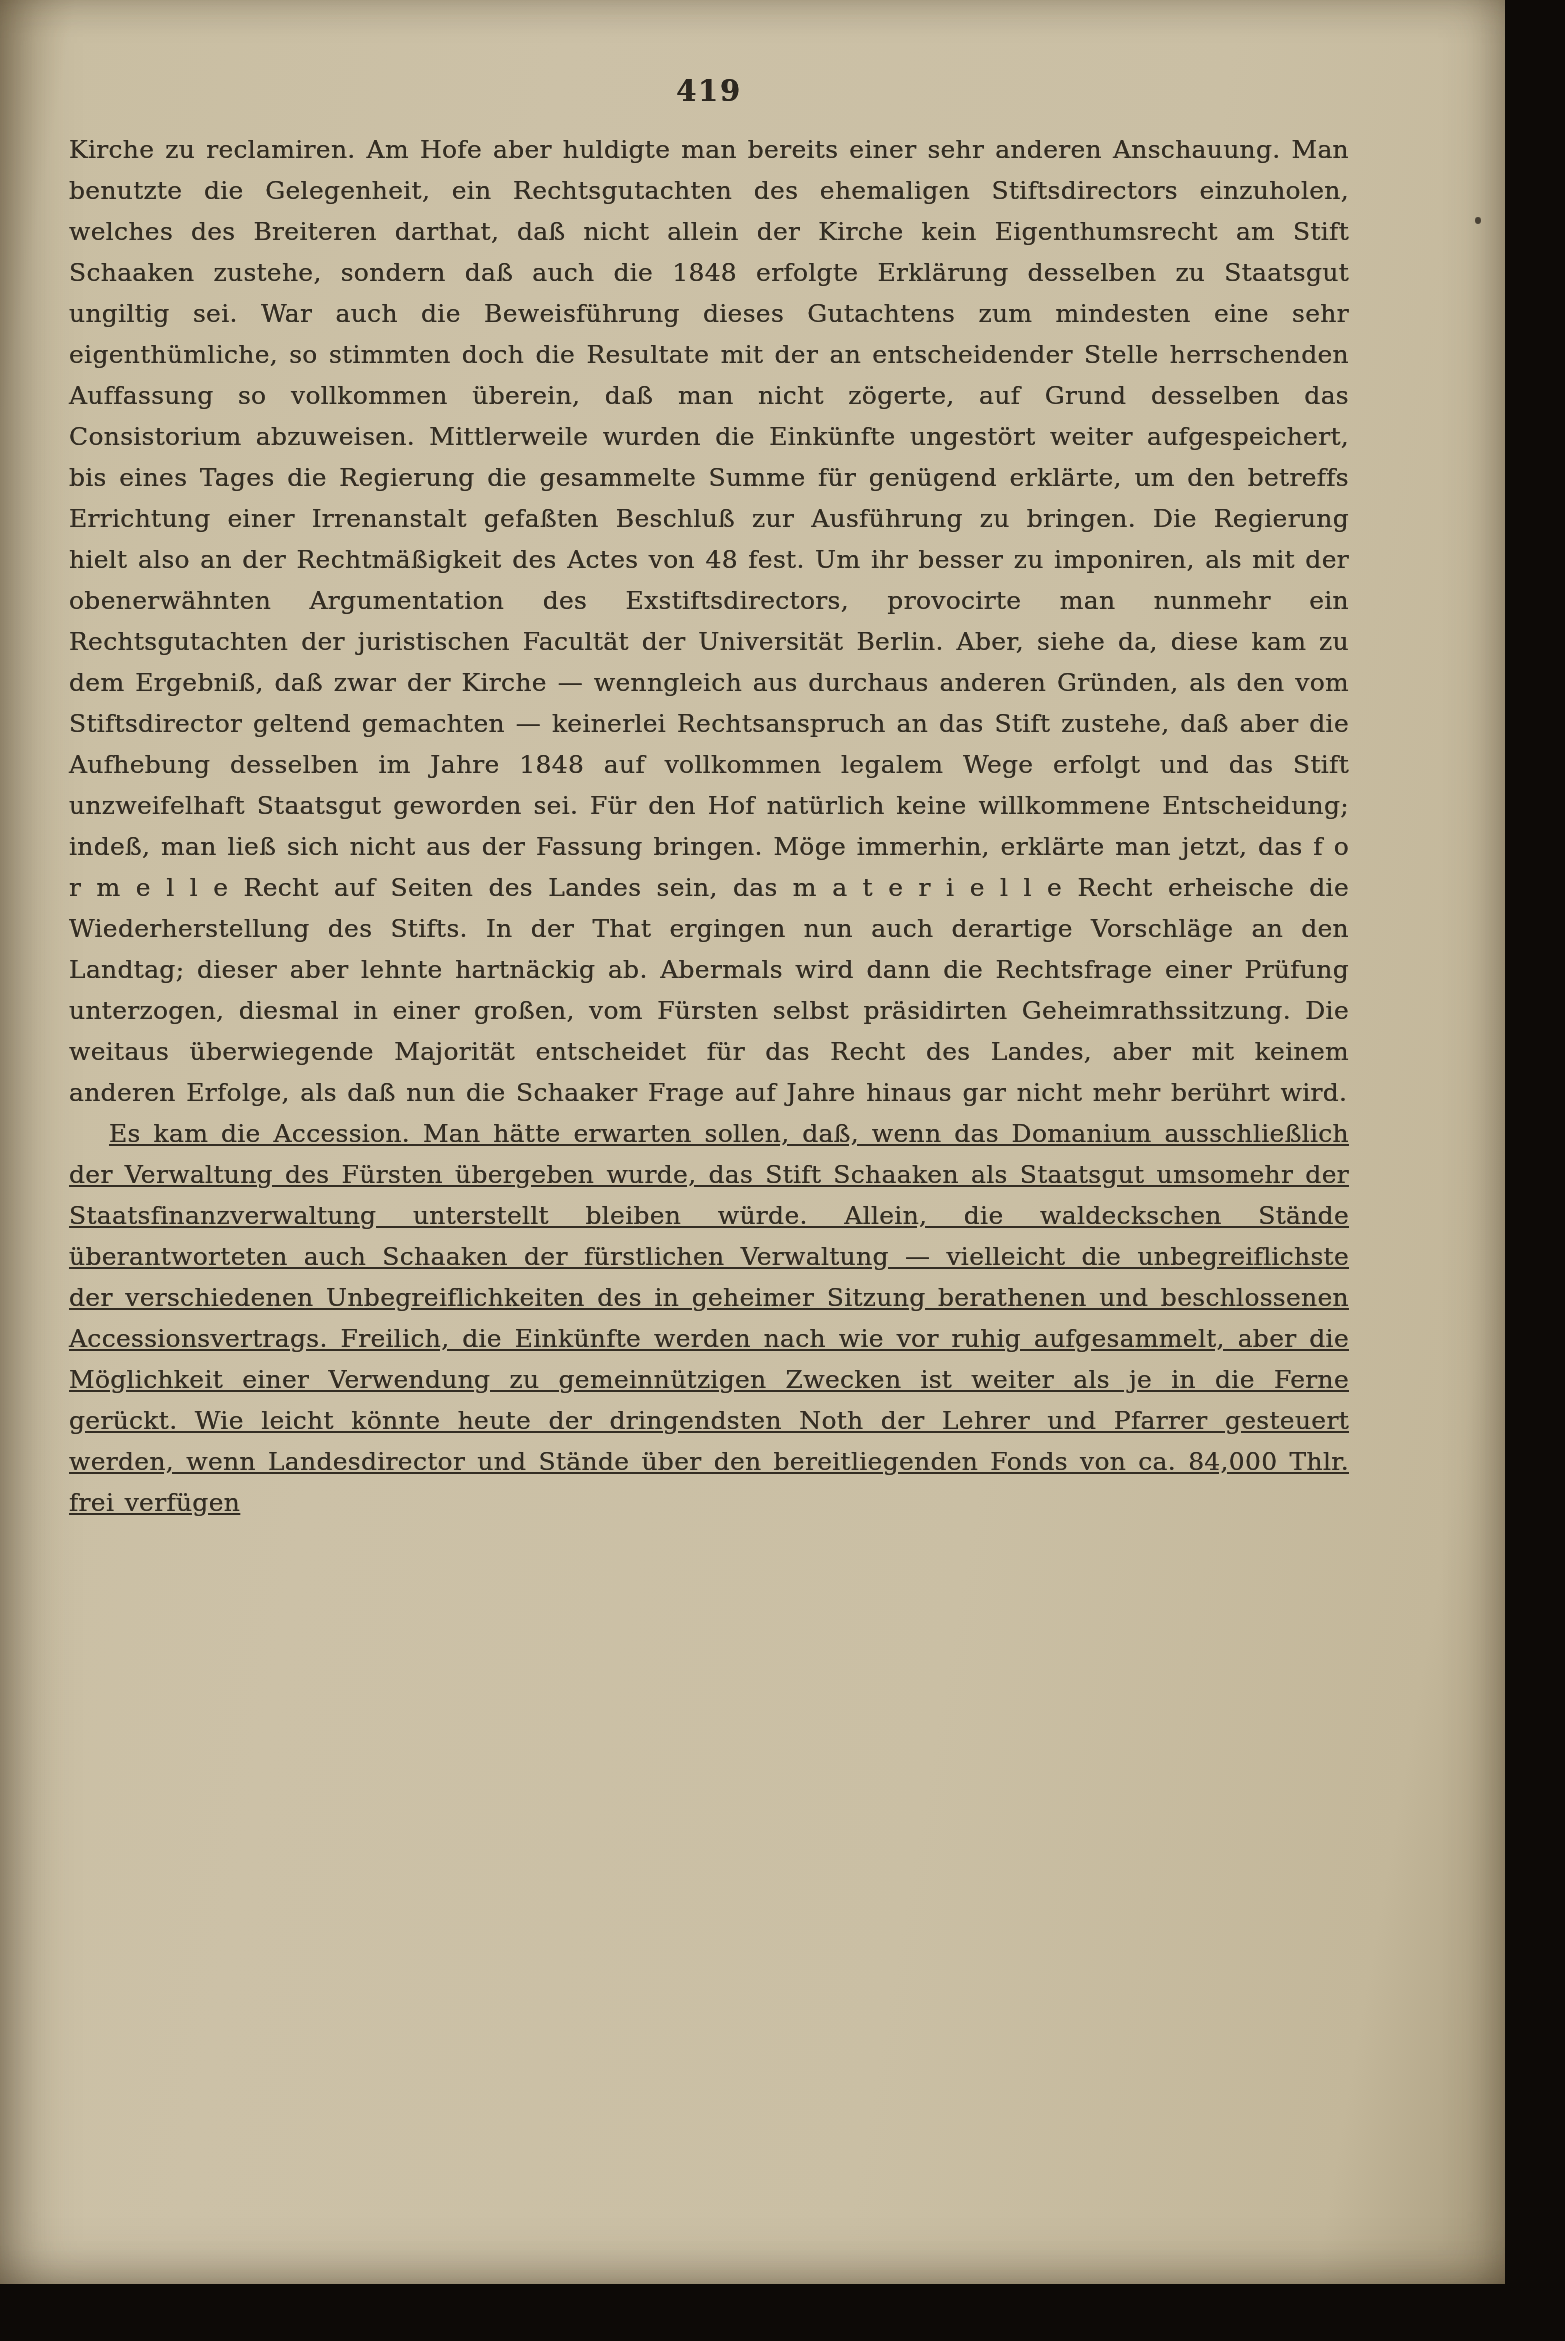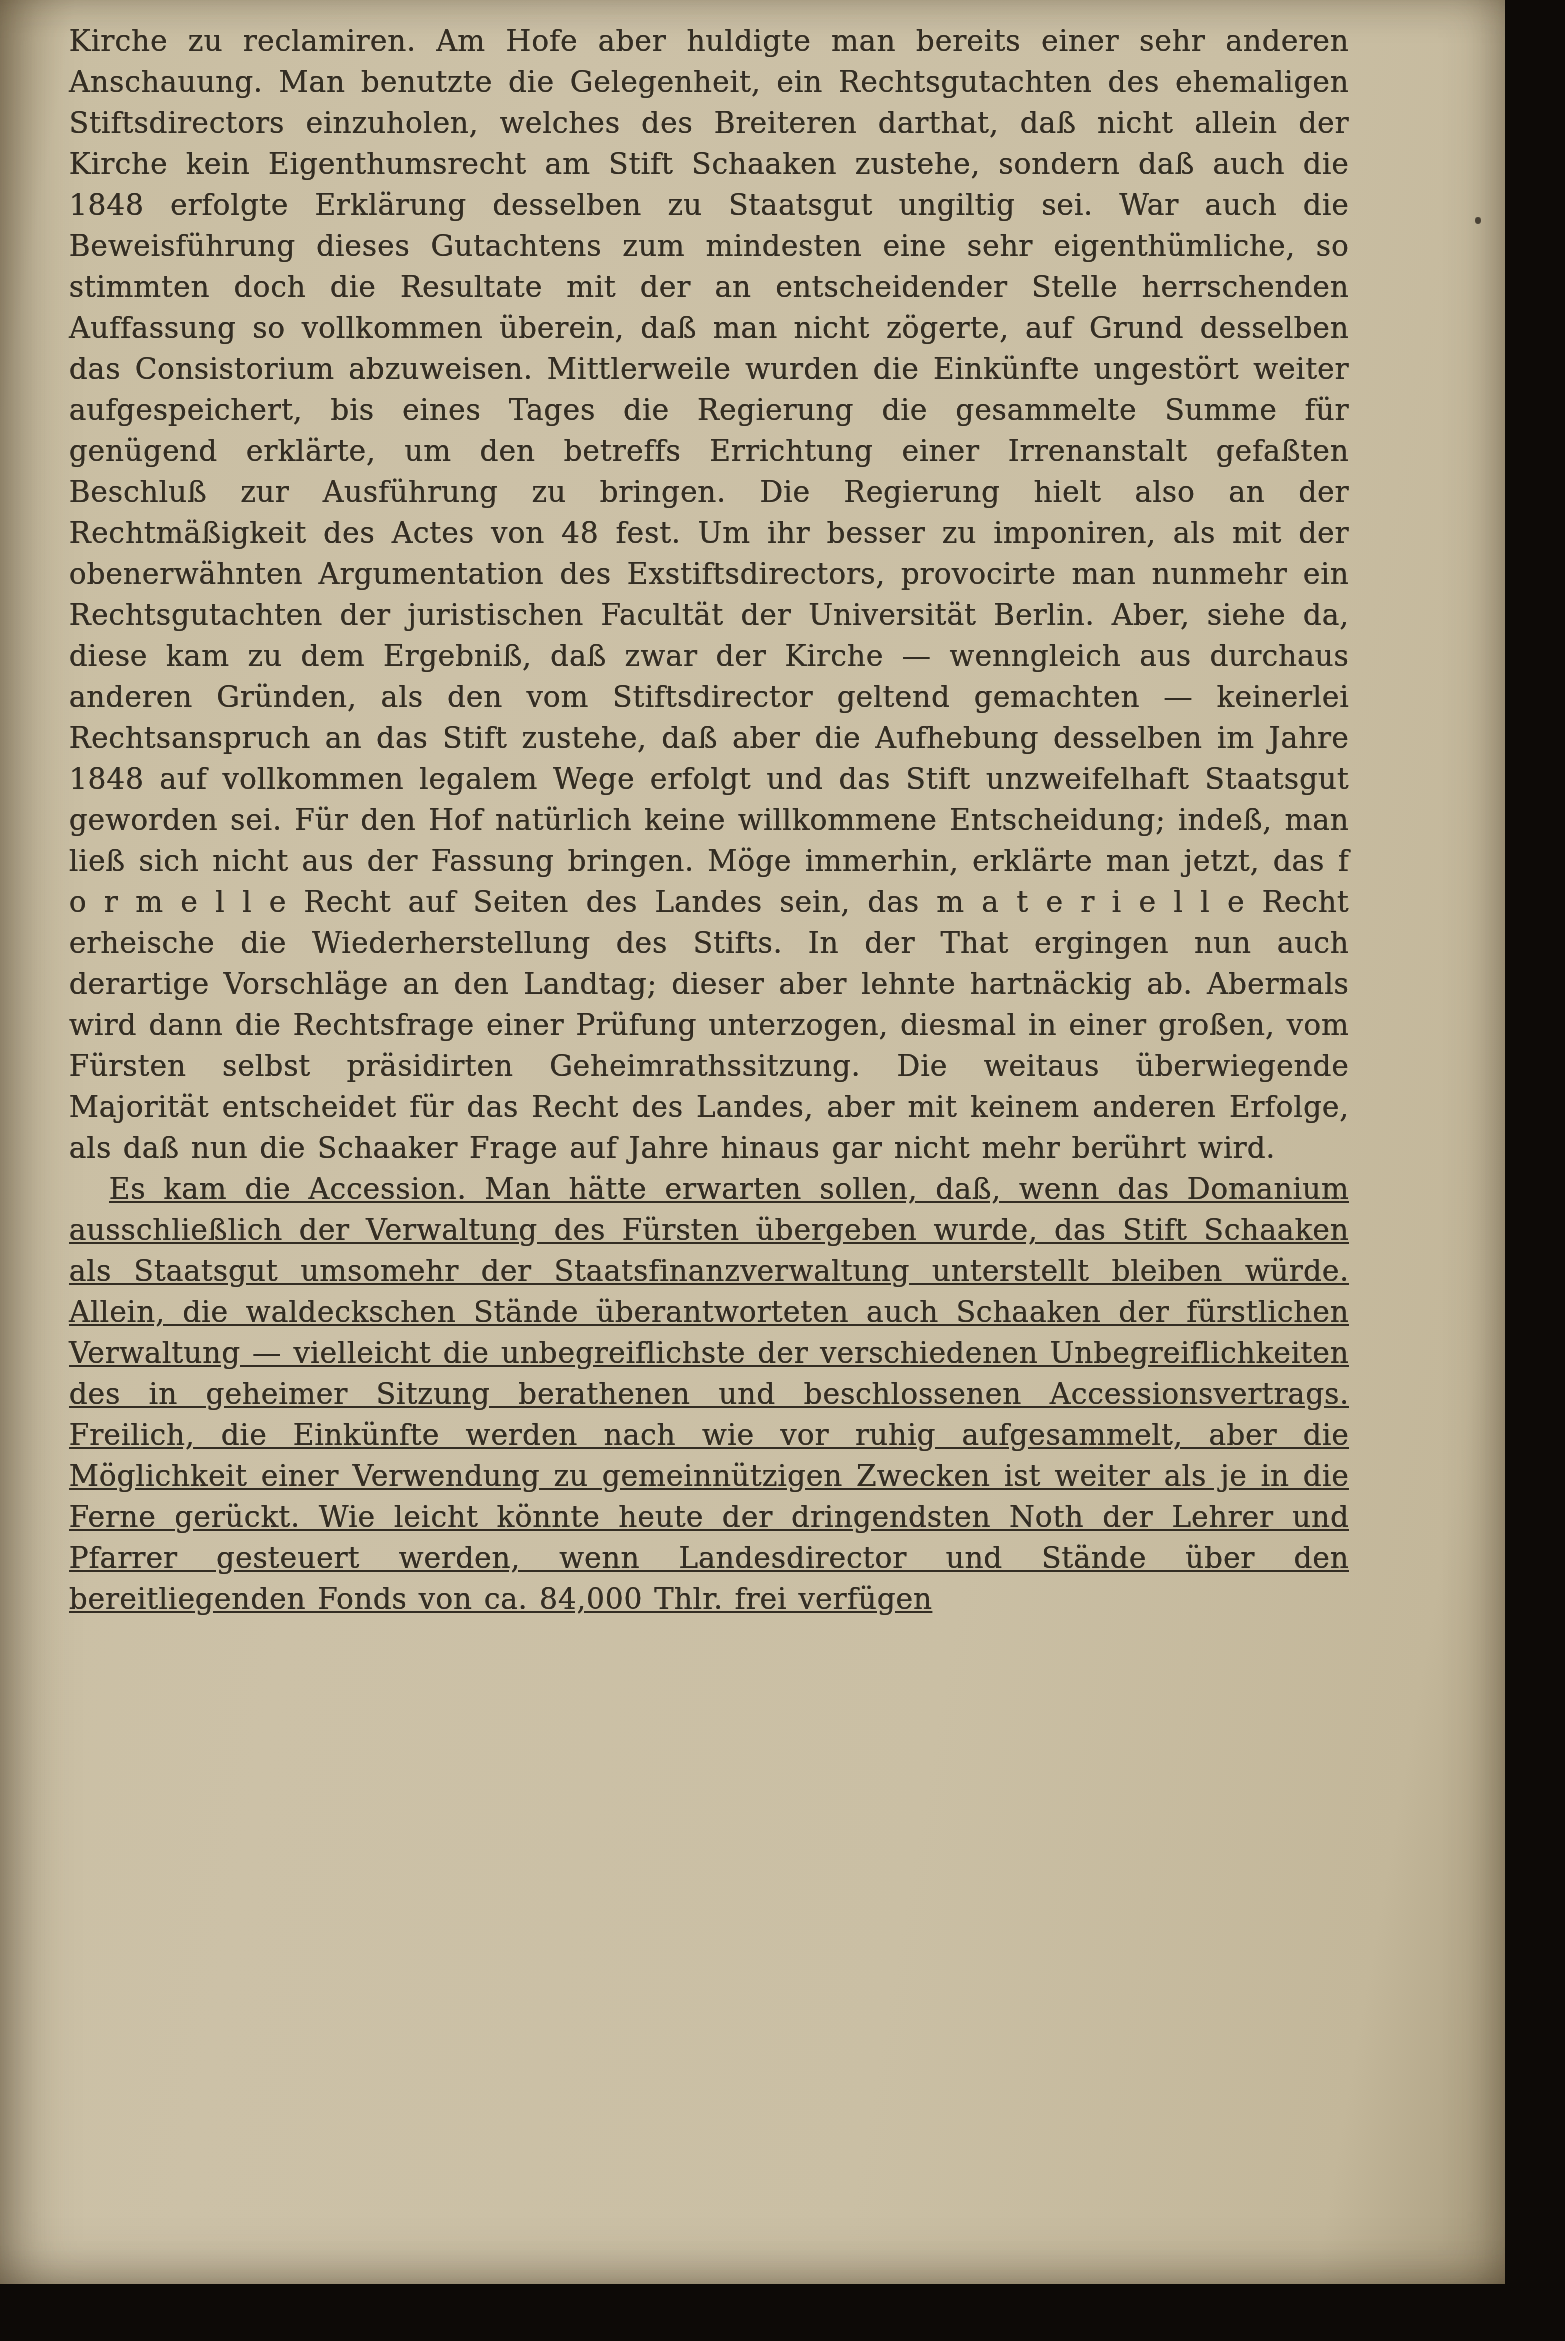--- a/index.html
+++ b/index.html
@@ -49,21 +49,21 @@
     margin-top: 74px;
     text-align: center;
     font-size: 29px;
     font-weight: bold;
     letter-spacing: 1.7px;
     color: #2d2820;
     text-shadow: 0 0 0.4px #2d2820;
   }
   .body-text {
     margin-top: 20.7px;
-    font-size: 29px;
+    font-size: 25px;
     line-height: 41px;
     text-align: justify;
     color: #332d23;
     letter-spacing: 0.3px;
     word-spacing: 2.2px;
     text-shadow: 0 0 0.5px rgba(45, 38, 28, 0.85);
   }
   .body-text p {
     margin: 0;
     padding: 0;
@@ -81,20 +81,21 @@
     border-radius: 50%;
     background: #4a4236;
   }
 </style>
 </head>
 <body>
 
 <div class="scan">
   <div class="paper">
     <div class="text-column">
+      <div class="page-number">419</div>
       <div class="body-text">
         <p>Kirche zu reclamiren.  Am Hofe aber huldigte man bereits einer sehr anderen Anschauung.  Man benutzte die Gelegenheit, ein Rechtsgutachten des ehemaligen Stiftsdirectors einzuholen, welches des Breiteren darthat, daß nicht allein der Kirche kein Eigenthumsrecht am Stift Schaaken zustehe, sondern daß auch die 1848 erfolgte Erklärung desselben zu Staatsgut ungiltig sei.  War auch die Beweisführung dieses Gutachtens zum mindesten eine sehr eigenthümliche, so stimmten doch die Resultate mit der an entscheidender Stelle herrschenden Auffassung so vollkommen überein, daß man nicht zögerte, auf Grund desselben das Consistorium abzuweisen.  Mittlerweile wurden die Einkünfte ungestört weiter aufgespeichert, bis eines Tages die Regierung die gesammelte Summe für genügend erklärte, um den betreffs Errichtung einer Irrenanstalt gefaßten Beschluß zur Ausführung zu bringen.  Die Regierung hielt also an der Rechtmäßigkeit des Actes von 48 fest.  Um ihr besser zu imponiren, als mit der obenerwähnten Argumentation des Exstiftsdirectors, provocirte man nunmehr ein Rechtsgutachten der juristischen Facultät der Universität Berlin.  Aber, siehe da, diese kam zu dem Ergebniß, daß zwar der Kirche — wenngleich aus durchaus anderen Gründen, als den vom Stiftsdirector geltend gemachten — keinerlei Rechtsanspruch an das Stift zustehe, daß aber die Aufhebung desselben im Jahre 1848 auf vollkommen legalem Wege erfolgt und das Stift unzweifelhaft Staatsgut geworden sei.  Für den Hof natürlich keine willkommene Entscheidung; indeß, man ließ sich nicht aus der Fassung bringen.  Möge immerhin, erklärte man jetzt, das f o r m e l l e Recht auf Seiten des Landes sein, das m a t e r i e l l e Recht erheische die Wiederherstellung des Stifts.  In der That ergingen nun auch derartige Vorschläge an den Landtag; dieser aber lehnte hartnäckig ab.  Abermals wird dann die Rechtsfrage einer Prüfung unterzogen, diesmal in einer großen, vom Fürsten selbst präsidirten Geheimrathssitzung.  Die weitaus überwiegende Majorität entscheidet für das Recht des Landes, aber mit keinem anderen Erfolge, als daß nun die Schaaker Frage auf Jahre hinaus gar nicht mehr berührt wird.</p>
         <p class="indent">Es kam die Accession.  Man hätte erwarten sollen, daß, wenn das Domanium ausschließlich der Verwaltung des Fürsten übergeben wurde, das Stift Schaaken als Staatsgut umsomehr der Staatsfinanzverwaltung unterstellt bleiben würde.  Allein, die waldeckschen Stände überantworteten auch Schaaken der fürstlichen Verwaltung — vielleicht die unbegreiflichste der verschiedenen Unbegreiflichkeiten des in geheimer Sitzung berathenen und beschlossenen Accessionsvertrags.  Freilich, die Einkünfte werden nach wie vor ruhig aufgesammelt, aber die Möglichkeit einer Verwendung zu gemeinnützigen Zwecken ist weiter als je in die Ferne gerückt. Wie leicht könnte heute der dringendsten Noth der Lehrer und Pfarrer gesteuert werden, wenn Landesdirector und Stände über den bereitliegenden Fonds von ca. 84,000 Thlr. frei verfügen</p>
       </div>
     </div>
     <div class="ink-speck"></div>
   </div>
 </div>
 
 

